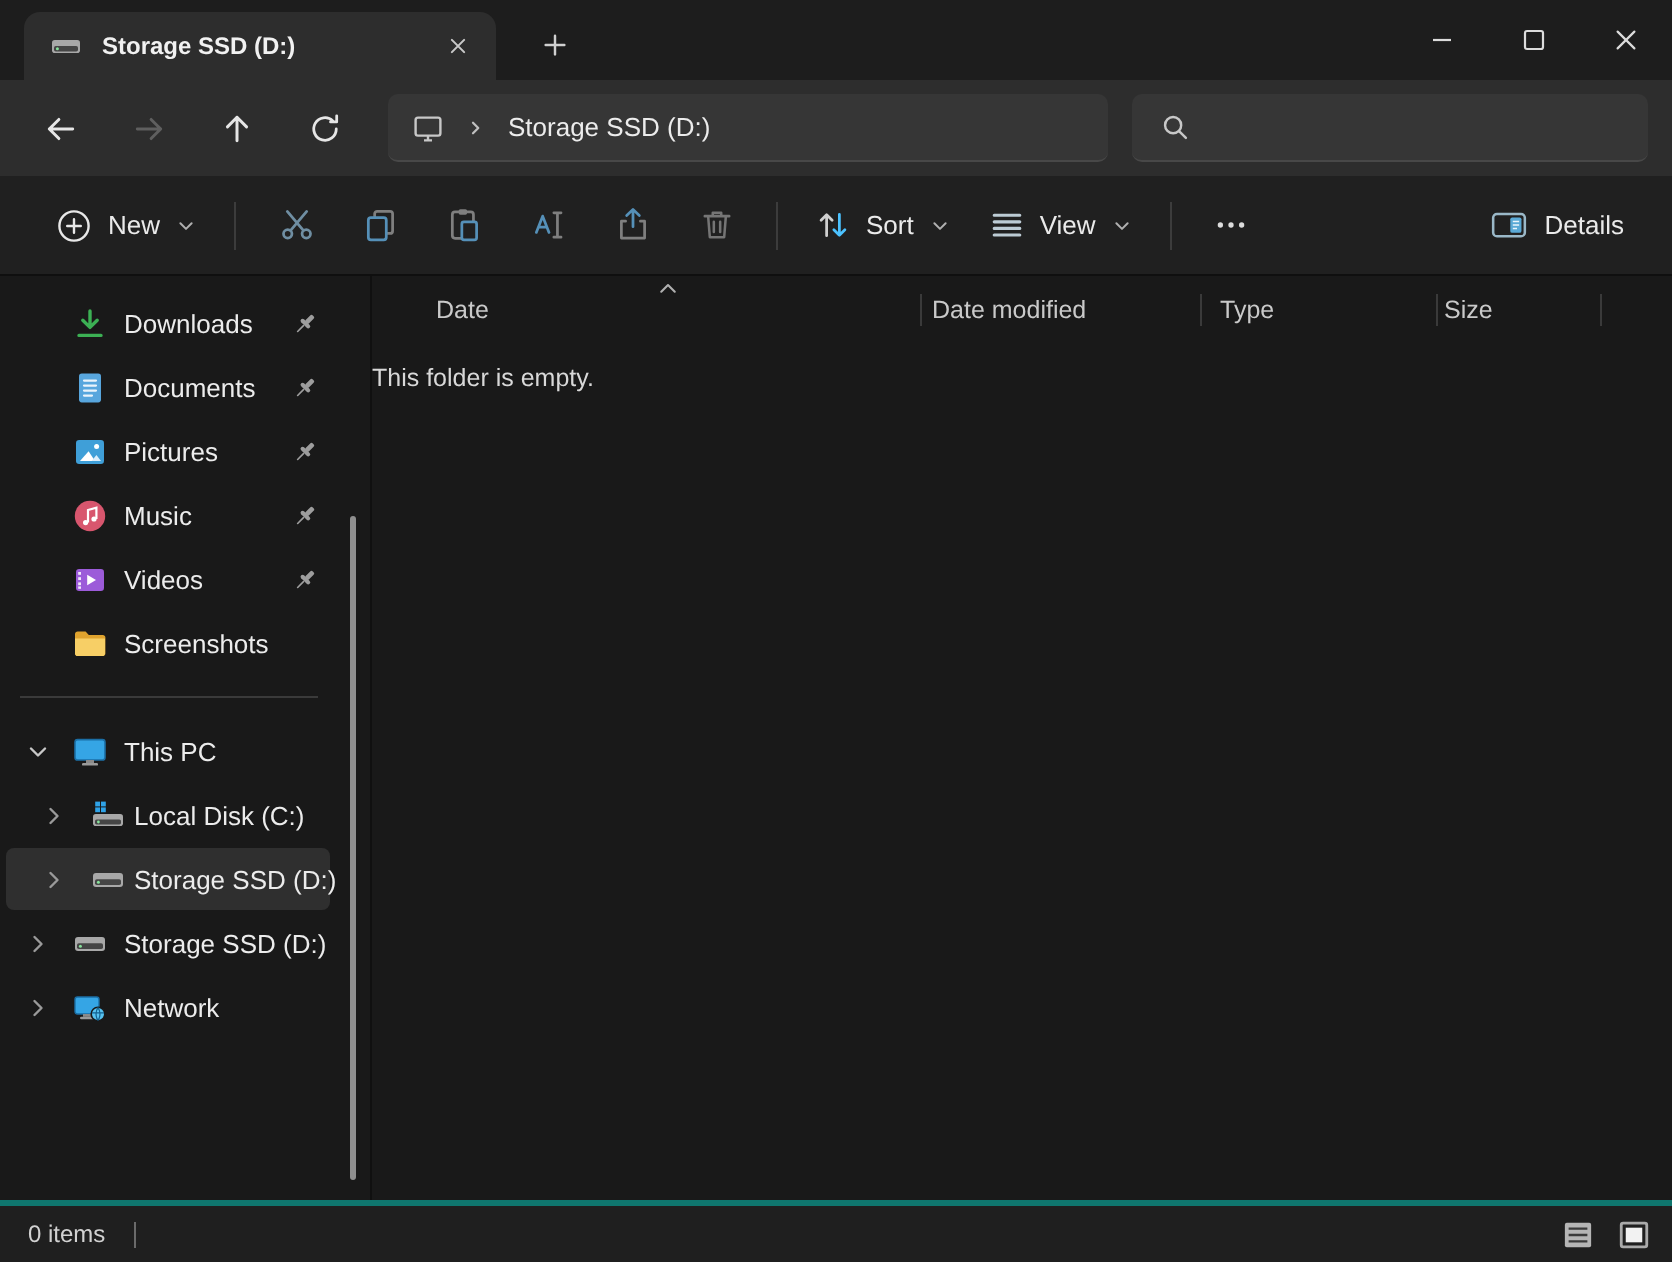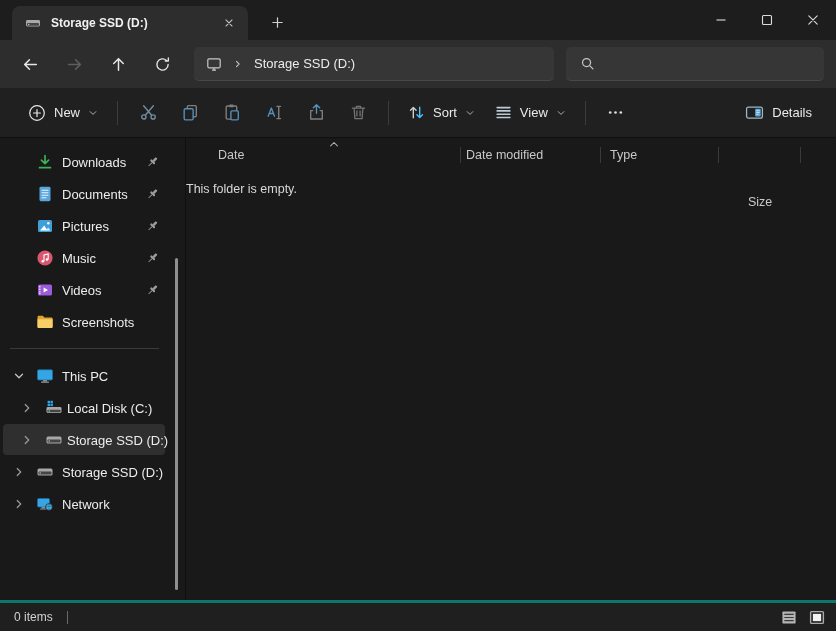--- a/index.html
+++ b/index.html
@@ -56,21 +56,21 @@
   .side-item.child .lbl  { left:64px; }
   .side-item .pin  { position:absolute; right:5px; top:50%; transform:translateY(-50%); width:15px; height:15px; }
   .side-divider { height:1px; background:#3a3a3a; margin:11px 26px 11px 10px; }
   .sidebar-scrollbar { position:absolute; right:7px; top:120px; width:3px; height:332px;
                        background:#8f8f8f; border-radius:2px; }
 
   .main { flex:1; position:relative; min-width:0; }
   .cols-header { position:absolute; top:4px; left:0; right:14px; height:26px; }
   .col { position:absolute; top:0; height:26px; display:flex; align-items:center;
          font-size:12.5px; color:#c9c9c9; white-space:nowrap; }
-  .col-name { left:32px; }  .col-date { left:280px; } .col-type { left:424px; } .col-size { left:562px;margin-top:47px; }
+  .col-name { left:32px; }  .col-date { left:280px; } .col-type { left:424px; } .col-size { left:536px; }
   .col-sep { position:absolute; top:5px; width:1px; height:16px; background:#3a3a3a; }
   .sep-1 { left:274px; } .sep-2 { left:414px; } .sep-3 { left:532px; } .sep-4 { left:614px; }
   .sort-indicator { position:absolute; left:142px; top:-3px; width:12px; height:10px; }
   .empty-msg { position:absolute; top:44px; left:0; width:100%; text-align:left;
                font-size:12.5px; color:#d8d8d8; }
 
   
   .statusbar { flex:0 0 31px; background:#1f1f1f; border-top:3px solid #0f766e;
                display:flex; align-items:center; padding:0 7px 0 14px; }
   .status-count { font-size:12px; color:#d2d2d2; }

